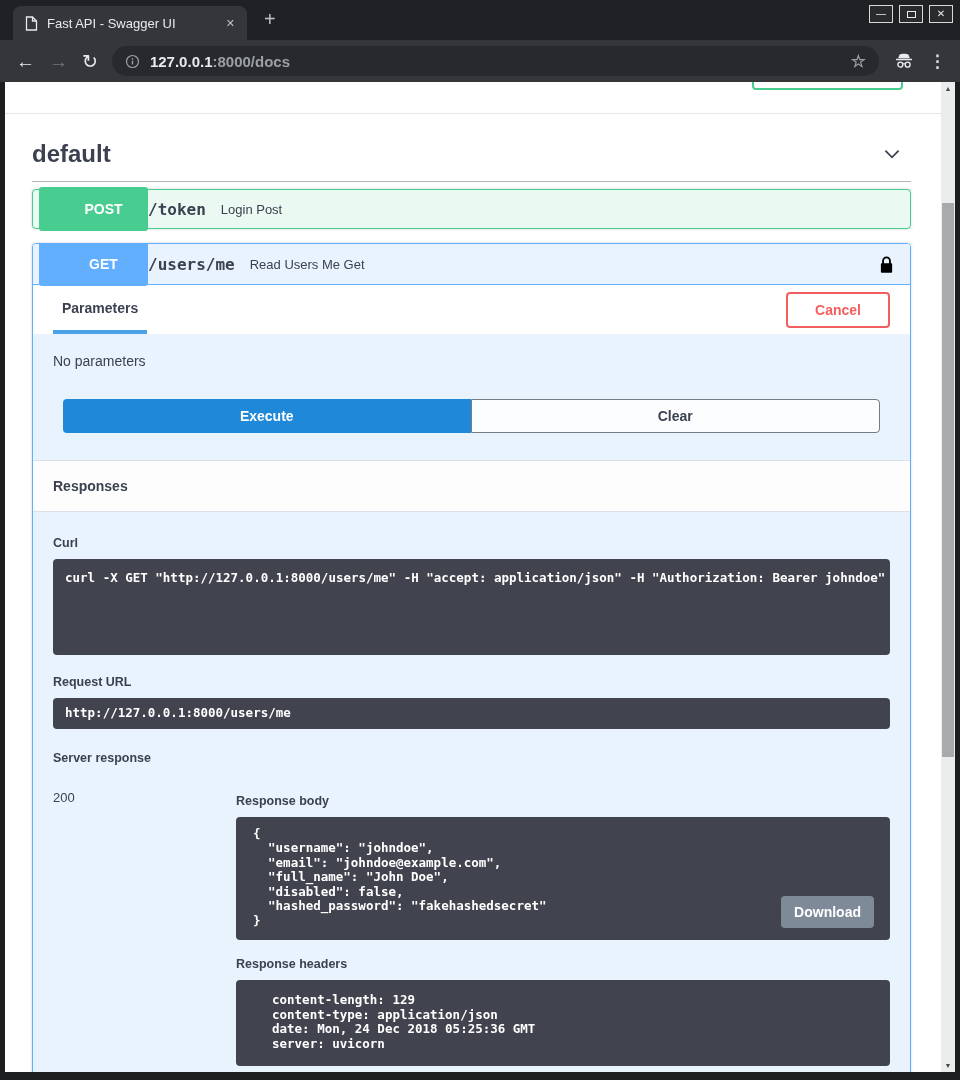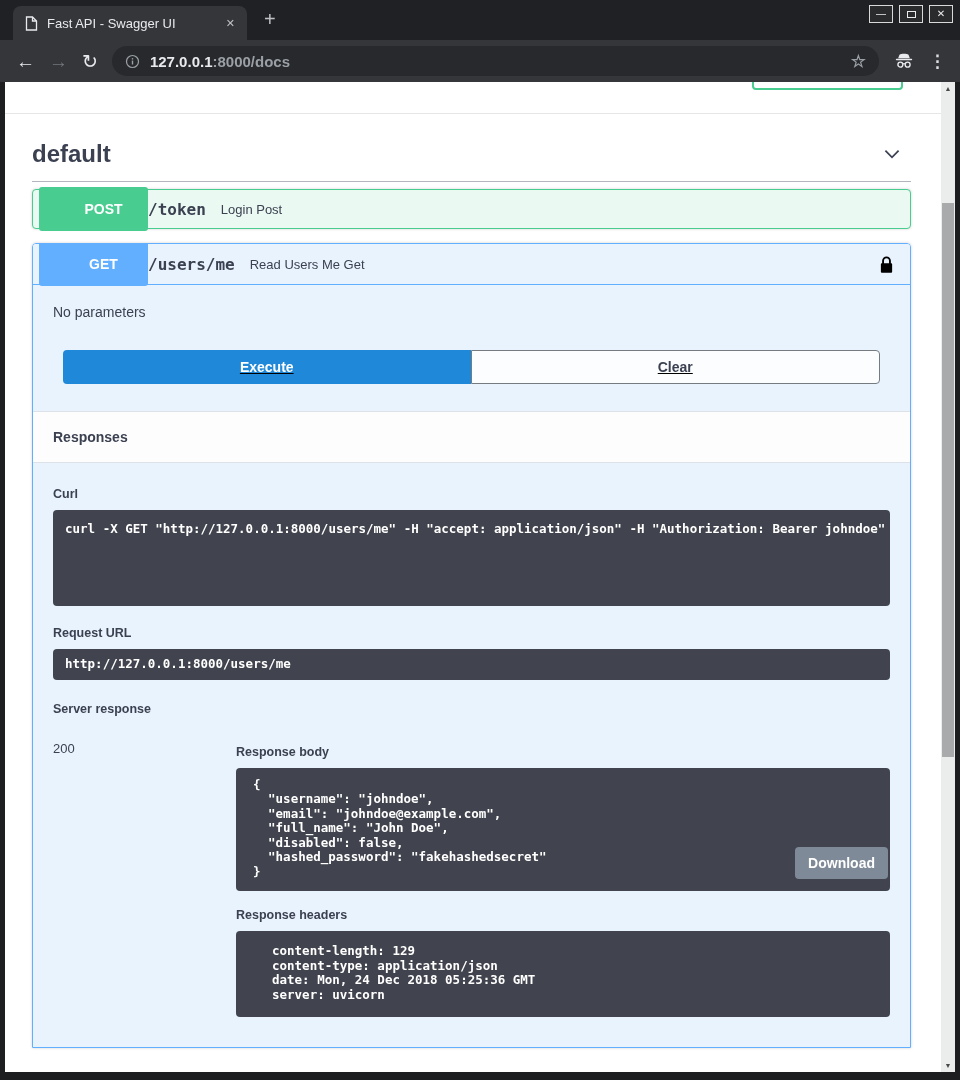--- a/index.html
+++ b/index.html
@@ -68,21 +68,21 @@
 
   .tabrow { height:49px; background:#fff; display:flex; align-items:stretch; padding:0 20px; }
   .tab-item { display:flex; align-items:center; border-bottom:4px solid #4aa2e8; padding:0 9px;
               font-weight:bold; font-size:14px; color:#3b4151; }
   .cancel-btn { align-self:center; margin-left:auto; border:2px solid #f35e5e; color:#f35e5e;
                 background:#fff; font-weight:bold; font-size:14px; padding:8px 27px; border-radius:4px;
                 font-family:"Liberation Sans", sans-serif; }
 
   .body-section { background:#e9f3fd; }
   .no-params { padding:19px 20px 0; font-size:14px; color:#3b4151; }
-  .exec-row { display:flex; margin:0 30px; padding:30px 0 27px;text-decoration:underline; }
+  .exec-row { display:flex; margin:0 30px; padding:30px 0 27px; }
   .execute-btn { flex:1; height:34px; background:#2088d8; color:#fff; font-weight:bold; font-size:14px;
                  border:none; border-radius:4px 0 0 4px; font-family:"Liberation Sans", sans-serif; }
   .clear-btn { flex:1; height:34px; background:#fbfdff; color:#3b4151; font-weight:bold; font-size:14px;
                border:1px solid #767b81; border-radius:0 4px 4px 0; font-family:"Liberation Sans", sans-serif; }
 
   .responses-header { height:52px; background:#fdfdfd; border-top:1px solid #dde2e8;
                       border-bottom:1px solid #dde2e8; display:flex; align-items:center;
                       padding:0 20px; font-weight:bold; font-size:14px; color:#3b4151; }
 
   .responses-body { background:#e9f3fd; padding:24px 20px 30px; }
@@ -96,21 +96,21 @@
   .mt20 { margin-top:20px; } .mt22 { margin-top:22px; }
 
   .resp-table { margin-top:12px; }
   .thead { display:grid; grid-template-columns:183px 1fr; padding:4px 0 12px; border-bottom:1px solid #c3cad1; }
   .th-code { font-size:14px; font-weight:bold; color:#3b4151; }
   .th-details { font-size:12.5px; font-weight:bold; color:#3b4151; }
   .trow { display:grid; grid-template-columns:183px 1fr; padding-top:13px; }
   .code-cell { font-size:13px; color:#3b4151; }
   .respbody-label { margin-top:4px; }
   .respbody-block { position:relative; min-height:117px; padding:10px 12px 12px 17px; }
-  .download-btn { position:absolute; right:2px; bottom:12px; background:#7f8a99; color:#fff;
+  .download-btn { position:absolute; right:16px; bottom:12px; background:#7f8a99; color:#fff;
                   font-weight:bold; font-size:14px; padding:8px 13px; border:none; border-radius:4px;
                   font-family:"Liberation Sans", sans-serif; }
   .respheaders-label { margin-top:17px; }
   .respheaders-block { padding:13px 12px 15px 36px; }
 </style>
 </head>
 <body>
 
 <div class="titlebar">
   <div class="tab">
@@ -188,20 +188,24 @@
         <span class="method-badge badge-get">GET</span>
         <span class="op-path">/users/me</span>
         <span class="op-summary">Read Users Me Get</span>
         <span class="lock">
           <svg width="15" height="19" viewBox="0 0 24 30">
               <path fill="#000" d="M12 2a7 7 0 0 0-7 7v4H4.5A1.5 1.5 0 0 0 3 14.5v12A1.5 1.5 0 0 0 4.5 28h15a1.5 1.5 0 0 0 1.5-1.5v-12a1.5 1.5 0 0 0-1.5-1.5H19V9a7 7 0 0 0-7-7zm-4 7a4 4 0 0 1 8 0v4H8z"></path>
             </svg>
         </span>
       </div>
 
+      <div class="tabrow">
+        <span class="tab-item">Parameters</span>
+        <button class="cancel-btn">Cancel</button>
+      </div>
 
       <div class="body-section">
         <div class="no-params">No parameters</div>
         <div class="exec-row">
           <button class="execute-btn">Execute</button>
           <button class="clear-btn">Clear</button>
         </div>
       </div>
 
       <div class="responses-header">

